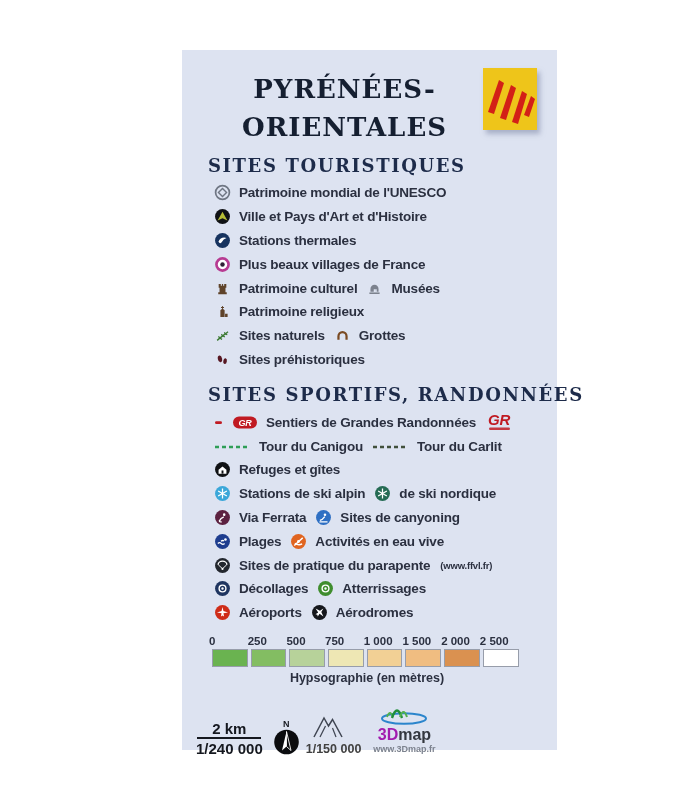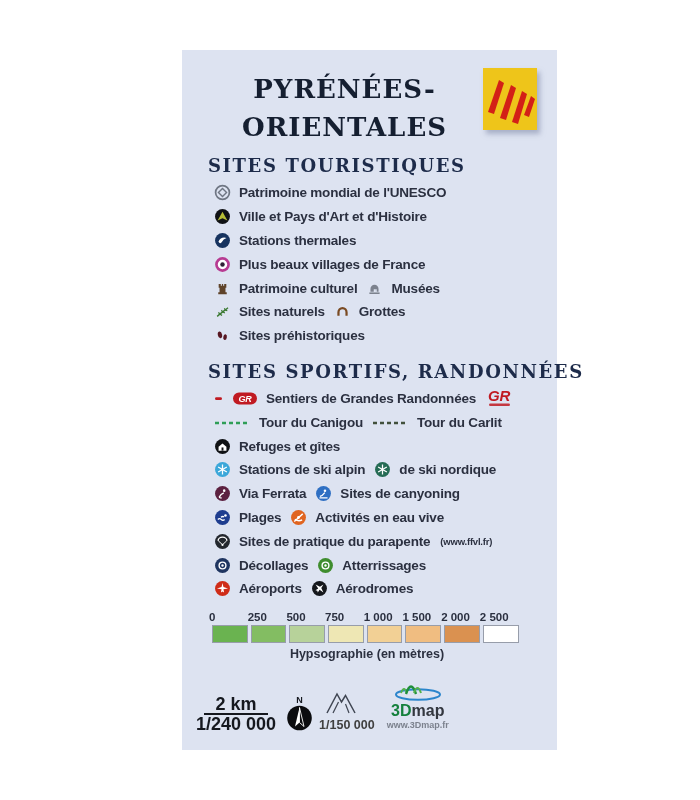--- a/index.html
+++ b/index.html
@@ -29,32 +29,32 @@
   
   .hypso{margin:10px 0 0 30px;width:310px;}
   .h-labels{display:flex;font-size:11.5px;font-weight:700;color:#2b3040;margin-bottom:2px;}
   .h-labels span{width:38.7px;flex:0 0 auto;transform:translateX(-3px);white-space:nowrap;}
   .h-swatches{display:flex;}
   .h-swatches div{width:33.7px;height:16px;border:1px solid #979daa;margin-right:3px;flex:0 0 auto;}
   .h-swatches div:last-child{margin-right:0;}
   .h-caption{text-align:center;font-size:12.5px;font-weight:700;color:#2b3040;margin-top:4px;}
   
   .footer{display:flex;align-items:flex-end;padding:16px 10px 0 14px;}
-  .scaleblock{text-align:center;color:#15181f;font-weight:700;font-size:18px;line-height:15px;}
+  .scaleblock{text-align:center;color:#15181f;font-weight:700;font-size:15px;line-height:15px;}
   .scale-line{height:0;border-top:2.5px solid #15181f;width:64px;margin:1px auto 2px;}
   .northblock{text-align:center;font-size:9px;font-weight:700;color:#15181f;margin-left:10px;line-height:8px;}
   .mtnblock{text-align:center;font-size:12.5px;font-weight:700;color:#404040;margin-left:6px;line-height:14px;}
   .ffr{margin-left:16px;margin-bottom:2px;}
   .ffr-line{display:flex;align-items:center;font-style:italic;font-weight:700;font-size:13px;line-height:15px;}
   .ffr-ff{color:#1d3f9e;}
   .ffr-name{color:#cf1f2e;}
   .ffr-url{font-size:7.5px;color:#cf1f2e;font-weight:700;text-align:right;margin-top:1px;}
   .tdm{margin-left:12px;text-align:center;line-height:13px;}
   .tdm-line{font-weight:700;font-size:16px;line-height:17px;}
-  .tdm-3d{color:#15803d;}
+  .tdm-3d{color:#a21caf;}
   .tdm-map{color:#33373f;}
   .tdm-url{font-size:9px;color:#7c828e;font-weight:700;}
 </style>
 </head>
 <body>
 
 <div class="panel">
 
   <div class="hdr">
     <div class="title">
@@ -116,20 +116,30 @@
           </svg>
         </span>
         <span class="lbl">Patrimoine culturel</span>
         <span class="icn">
           <svg width="17" height="17" viewBox="0 0 16 16">
       <path d="M3.2 13.2 v-1.5 h9.6 v1.5 Z" fill="#7c828e"></path>
       <path d="M4.2 11 V8.4 c0-2.3 1.7-4 3.8-4 s3.8 1.7 3.8 4 V11 h-1.7 V8.6 h-1.3 V11 H8.7 V8.6 H7.3 V11 Z" fill="#7c828e"></path>
           </svg>
         </span>
         <span class="lbl">Musées</span>
+      </div>
+      <div class="row">
+        <span class="icn">
+          <svg width="17" height="17" viewBox="0 0 16 16">
+      <path d="M6 13.2 V6.8 L8 5.1 l2 1.7 v6.4 Z" fill="#5f432a"></path>
+      <path d="M7.6 2.8 h.8 v1 h1 v.8 h-1 v1.2 h-.8 V4.6 h-1 v-.8 h1 Z" fill="#5f432a"></path>
+      <path d="M10.4 13.2 v-3.1 h2.4 v3.1 Z" fill="#5f432a"></path>
+          </svg>
+        </span>
+        <span class="lbl">Patrimoine religieux</span>
       </div>
       <div class="row">
         <span class="icn">
           <svg width="17" height="17" viewBox="0 0 16 16" fill="none">
       <path d="M3 12.6 C6 10 9.5 7.4 13.2 4.4" stroke="#3c7a33" stroke-width="1.3"></path>
       <path d="M5.6 10.6 L4.2 8.8 M5.6 10.6 L7.6 11.7 M8.2 8.5 L7 6.8 M8.2 8.5 L10.2 9.3 M10.6 6.6 L9.8 5 M10.6 6.6 L12.5 7.1" stroke="#3c7a33" stroke-width="1.2"></path>
           </svg>
         </span>
         <span class="lbl">Sites naturels</span>
         <span class="icn">

